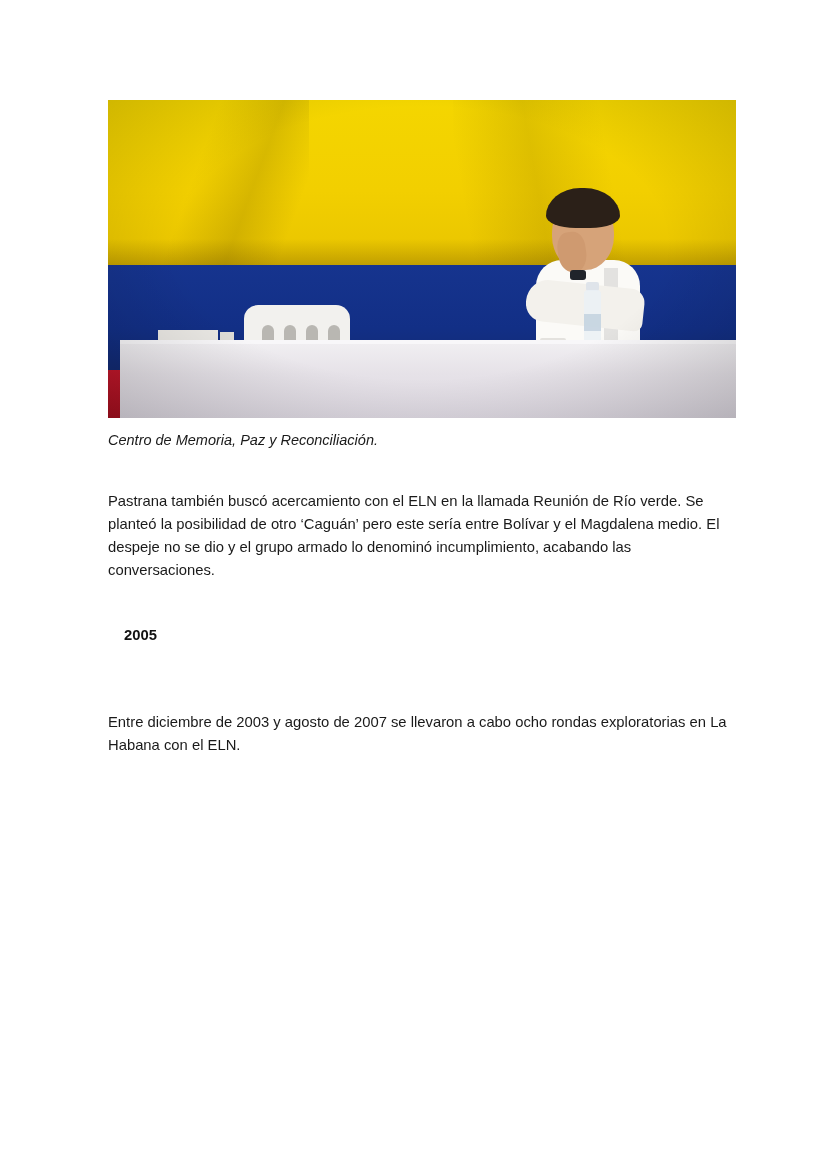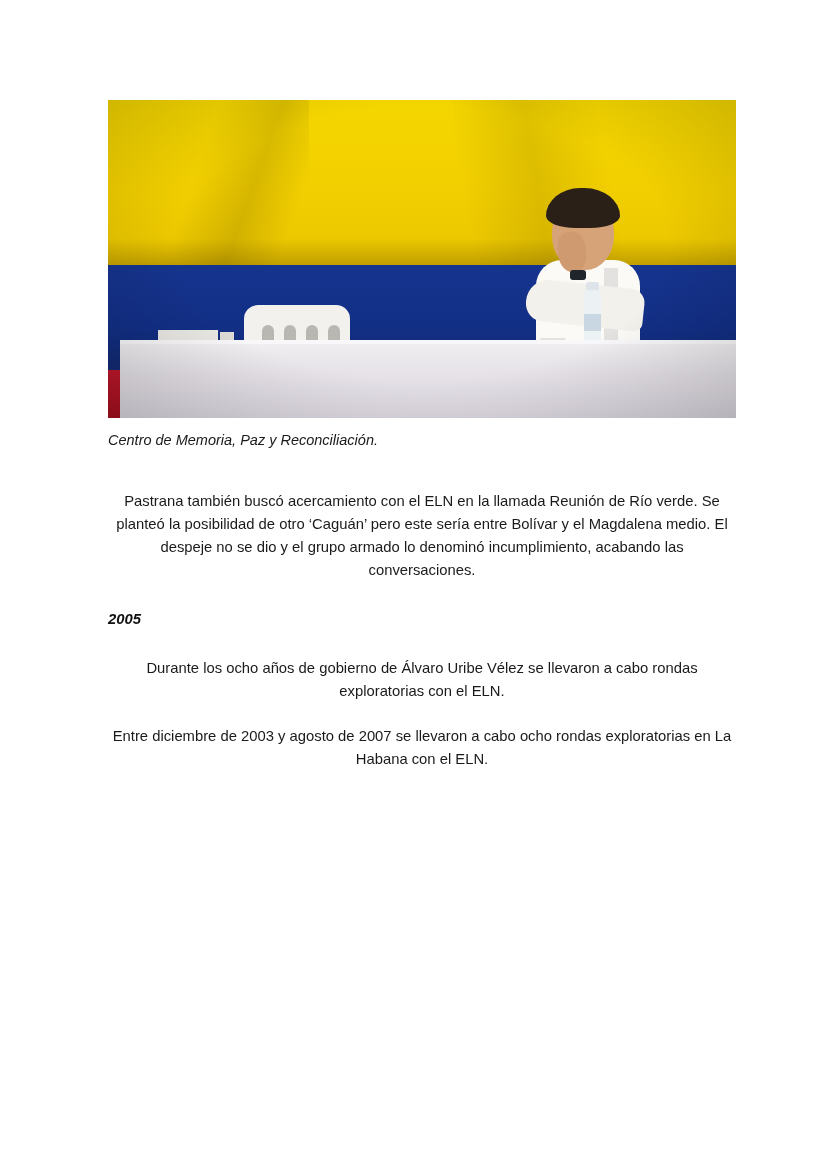--- a/index.html
+++ b/index.html
@@ -261,32 +261,30 @@
     line-height: 1.4;
     color: #1a1a1a;
   }
 
   
   .para {
     margin: 0;
     font-size: 14.8px;
     line-height: 1.55;
     color: #1a1a1a;
-    text-align: center;
   }
   .spacer-lg { height: 40px; }
   .spacer-md { height: 26px; }
   .spacer-sm { height: 22px; }
   .heading {
-    margin: 0;
+    margin: 16px;
     font-size: 14.8px;
     line-height: 1.55;
     font-weight: bold;
     color: #111111;
-    font-style: italic;
   }
 </style>
 </head>
 <body>
 
 <div class="page">
   <div class="content">
 
     <figure class="figure">
       <div class="photo">
@@ -331,20 +329,19 @@
     <div class="spacer-lg"></div>
 
     <p class="para">Pastrana también buscó acercamiento con el ELN en la llamada Reunión de Río verde. Se planteó la posibilidad de otro ‘Caguán’ pero este sería entre Bolívar y el Magdalena medio. El despeje no se dio y el grupo armado lo denominó incumplimiento, acabando las conversaciones.</p>
 
     <div class="spacer-md"></div>
 
     <p class="heading">2005</p>
 
     <div class="spacer-md"></div>
 
-    <p class="para">Durante los ocho años de gobierno de Álvaro Uribe Vélez se llevaron a cabo rondas exploratorias con el ELN.</p>
 
     <div class="spacer-sm"></div>
 
     <p class="para">Entre diciembre de 2003 y agosto de 2007 se llevaron a cabo ocho rondas exploratorias en La Habana con el ELN.</p>
 
   </div>
 </div>
 
 </body></html>

